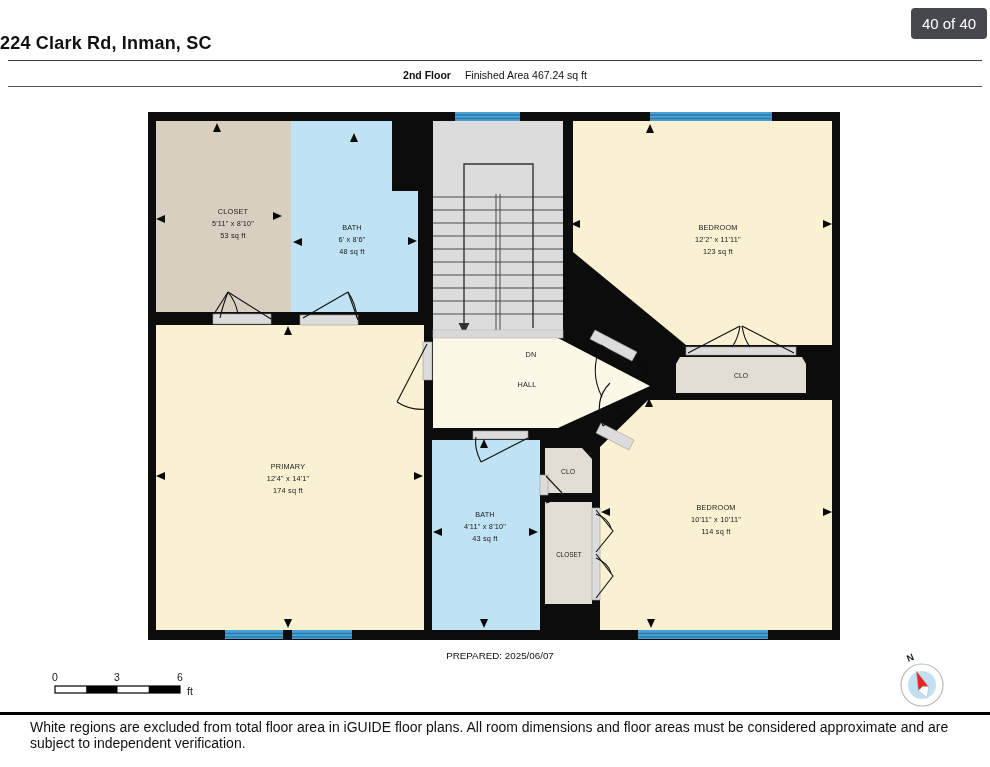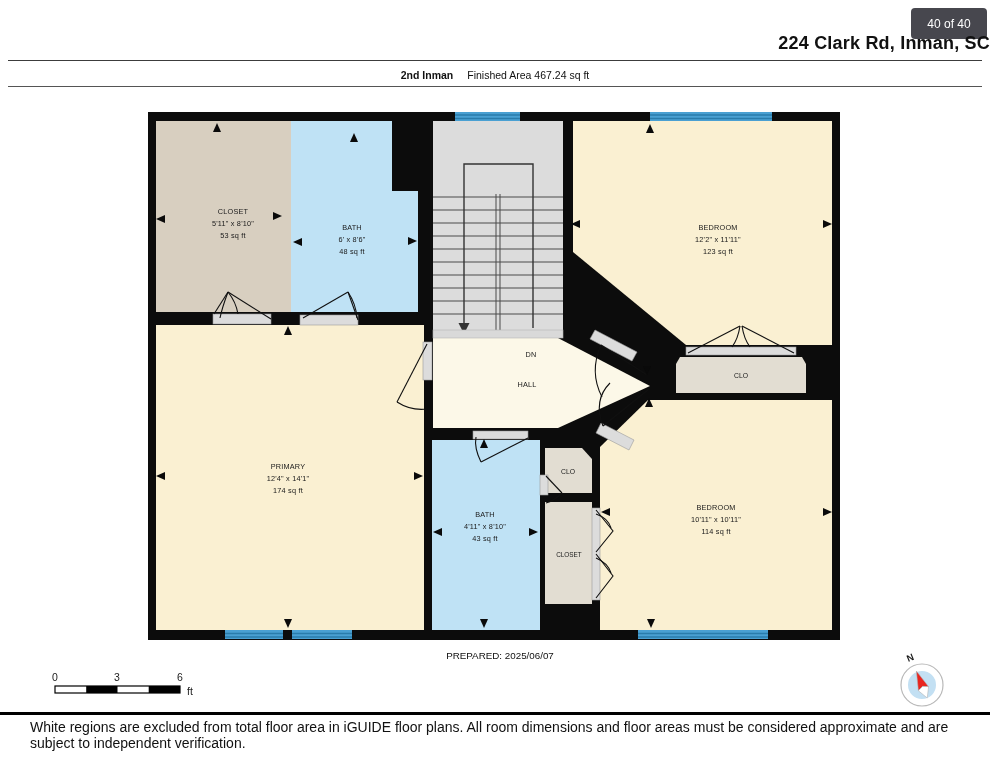--- a/index.html
+++ b/index.html
@@ -1,22 +1,22 @@
 <!DOCTYPE html>
 <html><head>
 <meta charset="utf-8">
 <style>
   html,body{margin:0;padding:0;background:#fff;}
   #canvas{position:relative;width:990px;height:767px;background:#ffffff;overflow:hidden;
           font-family:"Liberation Sans", sans-serif;color:#111;}
   .abs{position:absolute;}
   #badge{top:8px;right:3px;width:76px;height:31px;background:#47474e;color:#fff;
          border-radius:4px;display:flex;align-items:center;justify-content:center;
-         font-size:12px;}
-  #title{top:33px;left:0;width:990px;text-align:right;font-size:18px;font-weight:bold;letter-spacing:.2px;}
+         font-size:15px;}
+  #title{top:33px;left:0;width:990px;text-align:left;font-size:18px;font-weight:bold;letter-spacing:.2px;}
   .rule{left:8px;width:974px;height:1px;background:#3c3c3c;}
   #subtitle{top:69px;left:0;width:990px;text-align:center;font-size:10.5px;}
   #subtitle .bold{font-weight:bold;margin-right:14px;}
   #prepared{top:650px;left:380px;width:240px;text-align:center;font-size:9.8px;}
   #footer-bar{top:712px;left:0;width:990px;height:3px;background:#000;}
   #footer-text{top:719px;left:30px;width:930px;font-size:14px;}
   svg text{font-family:"Liberation Sans", sans-serif;fill:#1a1a1a;}
   .roomlabel{font-size:7.3px;text-anchor:middle;letter-spacing:.2px;}
   .smalllabel{font-size:6.8px;text-anchor:middle;}
   .step{stroke:#4a4a4a;stroke-width:1;}
@@ -31,21 +31,21 @@
 
 <div id="canvas">
 
   <div class="abs" id="badge">40 of 40</div>
 
   <div class="abs" id="title">224 Clark Rd, Inman, SC</div>
 
   <div class="abs rule" style="top:60px;"></div>
 
   <div class="abs" id="subtitle">
-    <span class="bold">2nd Inman</span><span>Finished Area 467.24 sq ft</span>
+    <span class="bold">2nd Floor</span><span>Finished Area 467.24 sq ft</span>
   </div>
 
   <div class="abs rule" style="top:86px;background:#555;"></div>
 
   <svg class="abs" style="left:140px;top:102px;" width="705" height="545" viewBox="0 0 705 545">
 
     <rect x="8" y="10" width="692" height="528" fill="#0c0c0c"></rect>
 
     <rect x="16" y="19" width="154" height="191" fill="#d8cfc0"></rect>
     <polygon points="151,19 252,19 252,89 278,89 278,210 151,210" fill="#bfe2f5"></polygon>

